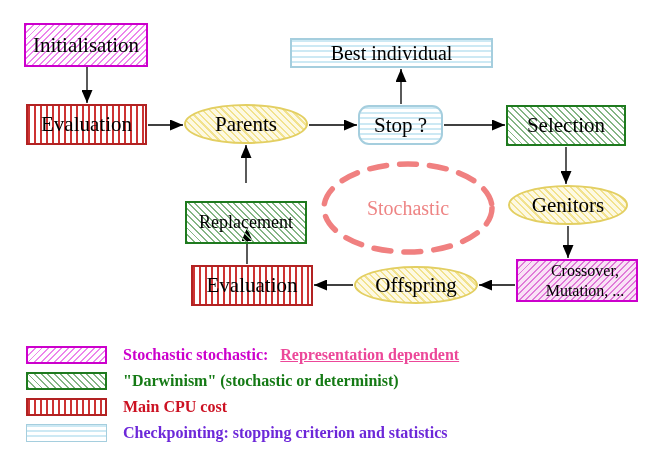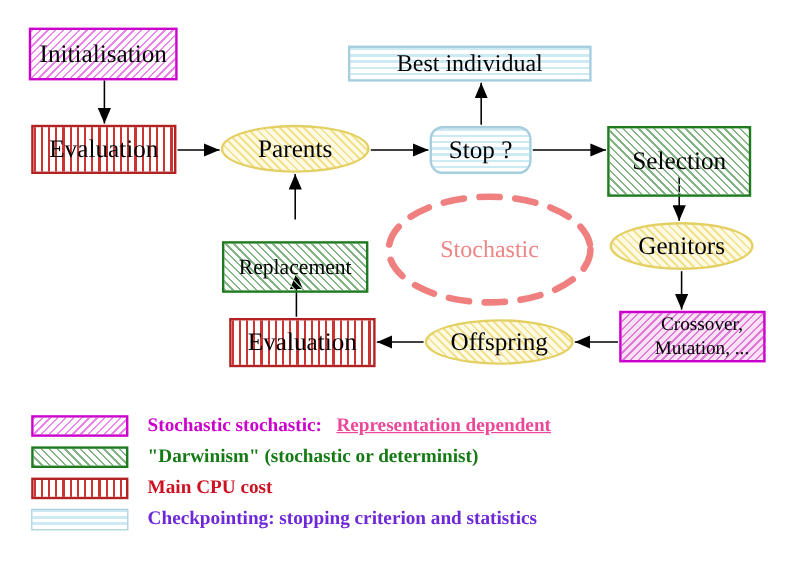--- a/index.html
+++ b/index.html
@@ -83,21 +83,21 @@
   <div class="node magenta-box" style="left:24px;top:23px;width:124px;height:44px;">Initialisation</div>
 
   <div class="node red-box" style="left:26px;top:104px;width:121px;height:41px;">Evaluation</div>
 
   <div class="node yellow-ellipse" style="left:184px;top:104px;width:124px;height:40px;">Parents</div>
 
   <div class="node cyan-box" style="left:290px;top:38px;width:203px;height:30px;font-size:20px;">Best individual</div>
 
   <div class="node cyan-box rounded" style="left:358px;top:105px;width:85px;height:40px;">Stop ?</div>
 
-  <div class="node green-box" style="left:506px;top:105px;width:120px;height:59px;">Selection</div>
+  <div class="node green-box" style="left:506px;top:105px;width:120px;height:41px;">Selection</div>
 
   <div class="node green-box" style="left:185px;top:184px;width:122px;height:43px;font-size:18px;margin-top:17px;">Replacement</div>
 
   <div class="generation-label" style="left:323px;top:163px;width:170px;height:90px;">Stochastic</div>
 
   <div class="node yellow-ellipse" style="left:508px;top:185px;width:120px;height:40px;">Genitors</div>
 
   <div class="node red-box" style="left:191px;top:265px;width:122px;height:41px;">Evaluation</div>
 
   <div class="node yellow-ellipse" style="left:354px;top:266px;width:124px;height:38px;">Offspring</div>

